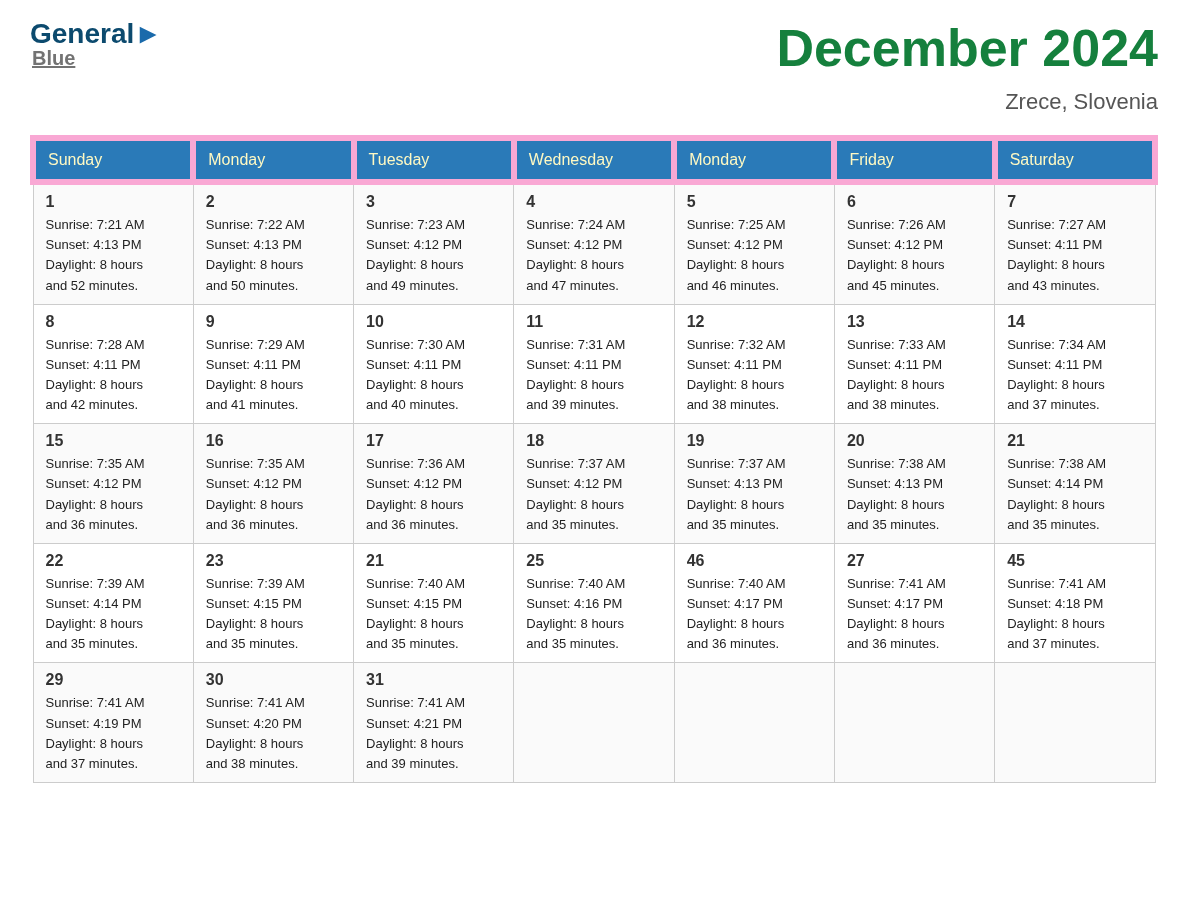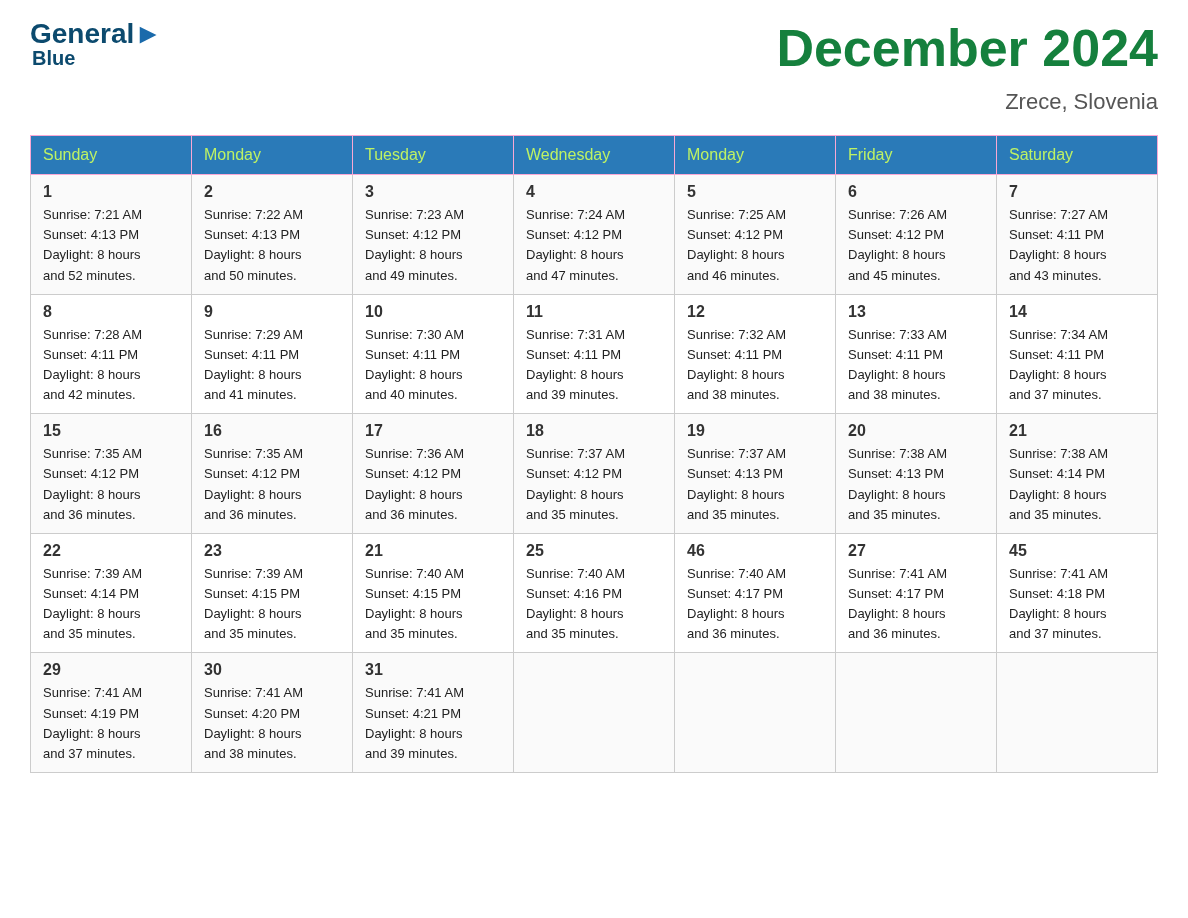--- a/index.html
+++ b/index.html
@@ -30,24 +30,25 @@
       align-items: center;
     }
     .logo-general {
       color: #0c4a6e;
     }
     .logo-arrow {
       color: #1a6aab;
       font-size: 28px;
     }
     .logo-subtitle {
-      color: #0c4a6e;
+      color: #737373;
       font-size: 20px;
       font-weight: bold;
       margin-left: 2px;
+      text-decoration: underline;
     }
     .title-section {
       text-align: right;
     }
     .month-title {
       font-size: 52px;
       font-weight: bold;
       color: #15803d;
       line-height: 1.1;
     }
@@ -55,26 +56,26 @@
       font-size: 22px;
       color: #555;
       margin-top: 12px;
     }
     .calendar-table {
       width: 100%;
       border-collapse: collapse;
     }
     .calendar-table th {
       background-color: #2a7ab8;
-      color: #bef264;
+      color: #fef9c3;
       font-size: 16px;
       font-weight: normal;
       padding: 10px 12px;
       text-align: left;
-      border: 1px solid #f9a8d4;
+      border: 6px solid #f9a8d4;
     }
     .calendar-table td {
       vertical-align: top;
       padding: 8px 12px;
       border: 1px solid #ccc;
       width: calc(100% / 7);
       height: 110px;
       font-size: 13px;
       color: #333;
     }

